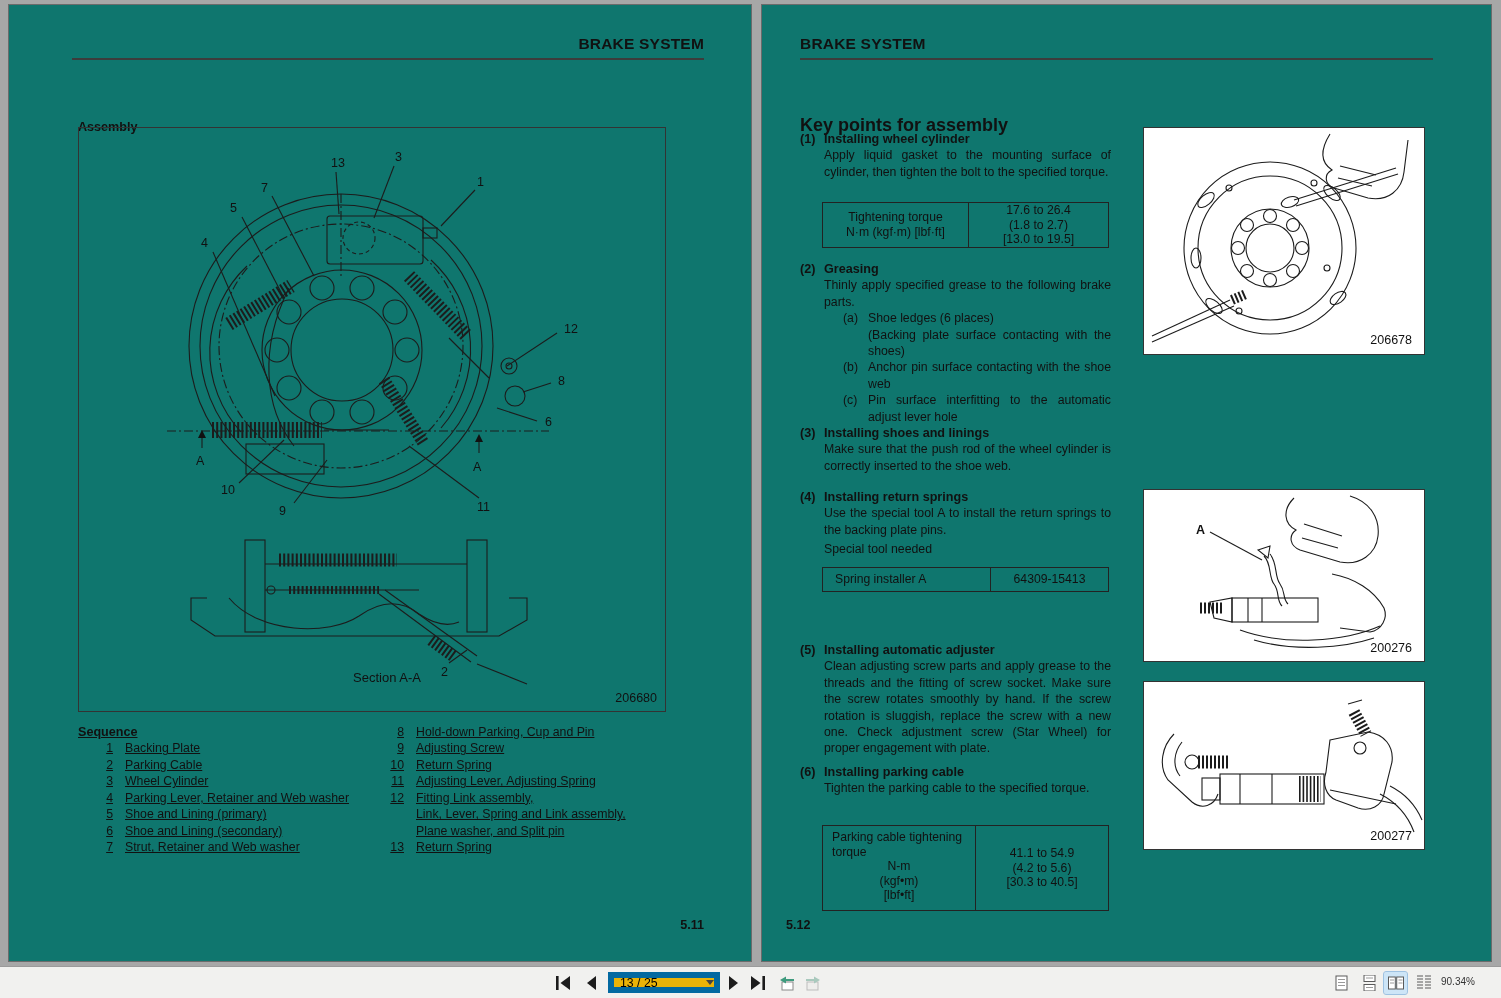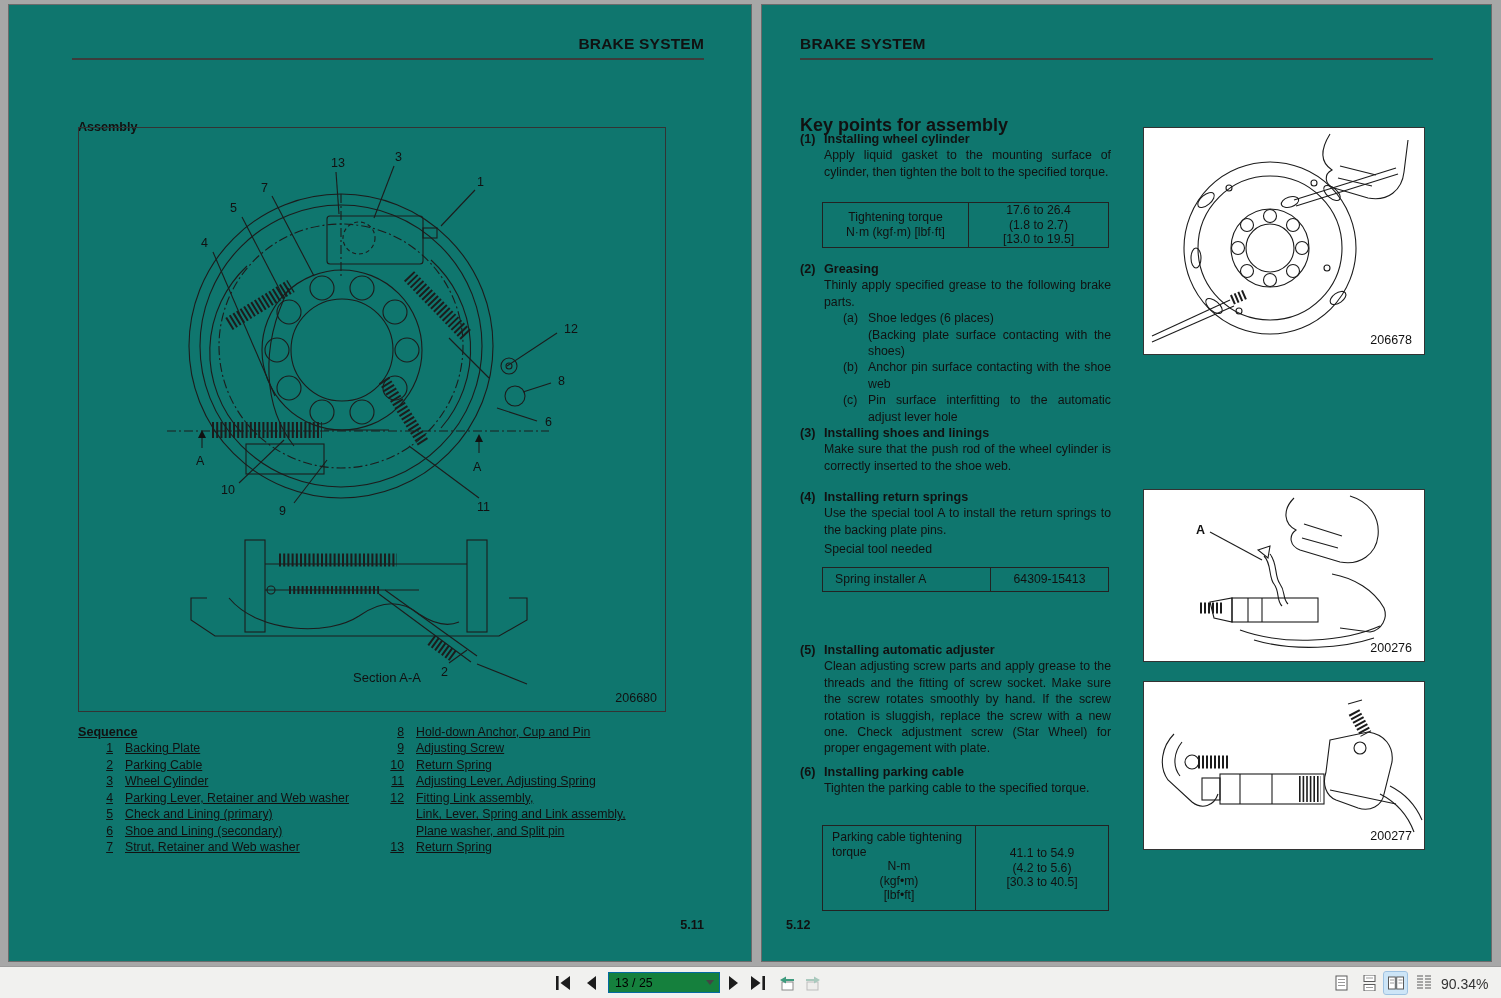--- a/index.html
+++ b/index.html
@@ -61,25 +61,25 @@
   .coil{fill:none;stroke:#1c1c1c;}
   .dd{stroke-dasharray:9 3 2 3;}
   .dash{stroke-dasharray:4 3;}
   .num{font-size:12.5px;}
   .cap{font-size:13px;}
   .fignum{font-size:12.5px;}
 
   
   #toolbar{position:absolute;left:0;top:966px;width:1501px;height:32px;background:#f1f1ef;border-top:1px solid #9a9a9a;box-sizing:border-box;}
   .tb-btn{position:absolute;top:6px;width:20px;height:20px;display:flex;align-items:center;justify-content:center;cursor:default;}
-  #page-combo{position:absolute;left:608px;top:5px;width:112px;height:21px;box-sizing:border-box;border:1px solid #0369a1;background:#15803d;font-size:12.3px;font-family:"Liberation Sans",sans-serif;padding:0 16px 0 6px;}
+  #page-combo{position:absolute;left:608px;top:5px;width:112px;height:21px;box-sizing:border-box;border:6px solid #0369a1;background:#eab308;font-size:12.3px;font-family:"Liberation Sans",sans-serif;padding:0 16px 0 6px;}
   #combo-arrow{position:absolute;left:706px;top:13px;width:0;height:0;border-left:4px solid transparent;border-right:4px solid transparent;border-top:5px solid #444;pointer-events:none;}
   .layout-btn{position:absolute;top:5px;width:23px;height:22px;display:flex;align-items:center;justify-content:center;border-radius:2px;}
   .layout-btn.selected{background:#cde5f7;outline:1px solid #9ec2e2;}
-  #zoom-level{position:absolute;left:1441px;top:9px;font-size:14px;color:#333;}
+  #zoom-level{position:absolute;left:1441px;top:9px;font-size:10px;color:#333;}
 </style>
 </head>
 <body>
 
 <div class="page" id="left-page">
   <div class="hdr" style="right:47px;">BRAKE SYSTEM</div>
   <div class="rule" style="left:63px;right:47px;"></div>
   <div class="assembly-label">Assembly</div>
 
   <div class="diagram-box">
@@ -179,21 +179,21 @@
       </g>
       <text class="cap" x="308" y="554" text-anchor="middle">Section A-A</text>
       <text class="fignum" x="578" y="574" text-anchor="end">206680</text>
     </svg>
   </div>
 
   <div class="seq">
     <div class="seq-row">
       <div class="seq-title" style="grid-column:1/3">Sequence</div>
       <div class="seq-n">8</div>
-      <div class="seq-t">Hold-down Anchor, Cup and Pin</div>
+      <div class="seq-t">Hold-down Parking, Cup and Pin</div>
     </div>
     <div class="seq-row">
         <div class="seq-n">1</div>
         <div class="seq-t">Backing Plate</div>
         <div class="seq-n">9</div>
         <div class="seq-t">Adjusting Screw</div>
       </div>
     <div class="seq-row">
         <div class="seq-n">2</div>
         <div class="seq-t">Parking Cable</div>
@@ -207,21 +207,21 @@
         <div class="seq-t">Adjusting Lever, Adjusting Spring</div>
       </div>
     <div class="seq-row">
         <div class="seq-n">4</div>
         <div class="seq-t">Parking Lever, Retainer and Web washer</div>
         <div class="seq-n">12</div>
         <div class="seq-t">Fitting Link assembly,</div>
       </div>
     <div class="seq-row">
         <div class="seq-n">5</div>
-        <div class="seq-t">Check and Lining (primary)</div>
+        <div class="seq-t">Shoe and Lining (primary)</div>
         <div class="seq-n"></div>
         <div class="seq-t">Link, Lever, Spring and Link assembly,</div>
       </div>
     <div class="seq-row">
         <div class="seq-n">6</div>
         <div class="seq-t">Shoe and Lining (secondary)</div>
         <div class="seq-n"></div>
         <div class="seq-t">Plane washer, and Split pin</div>
       </div>
     <div class="seq-row">

